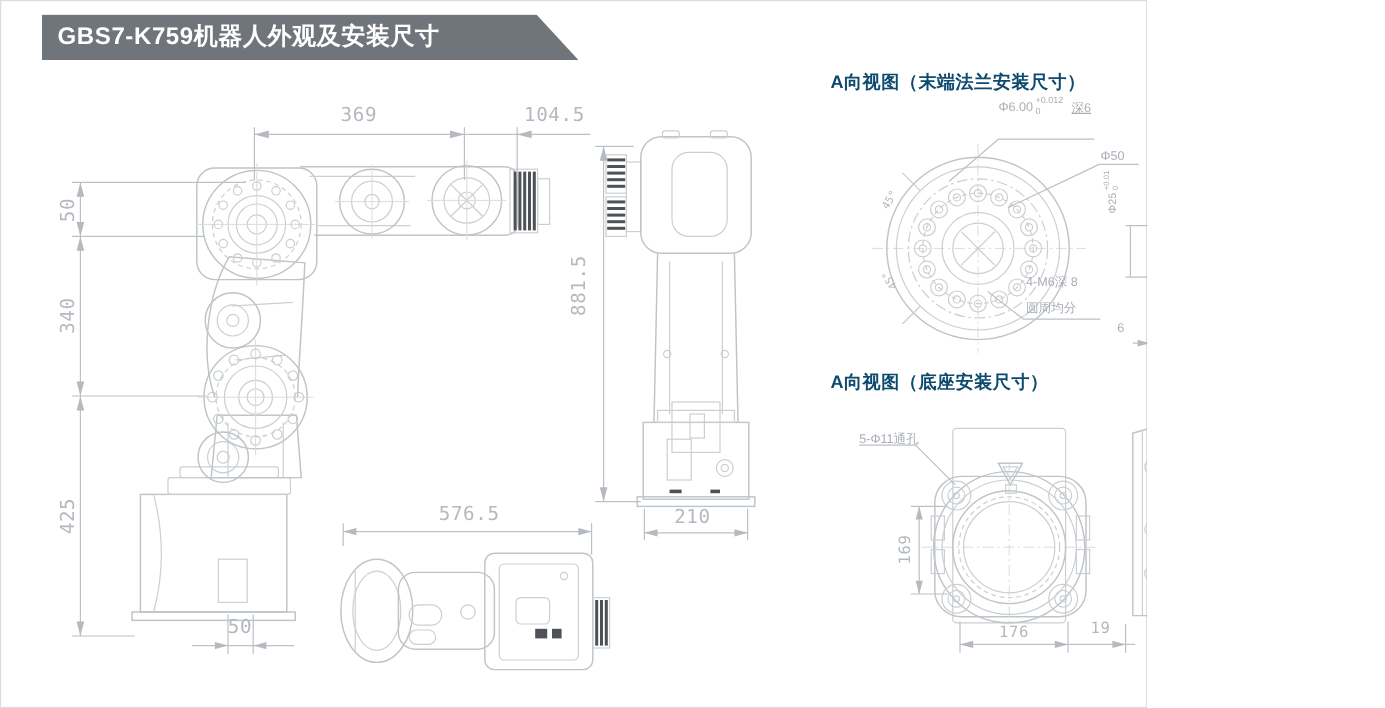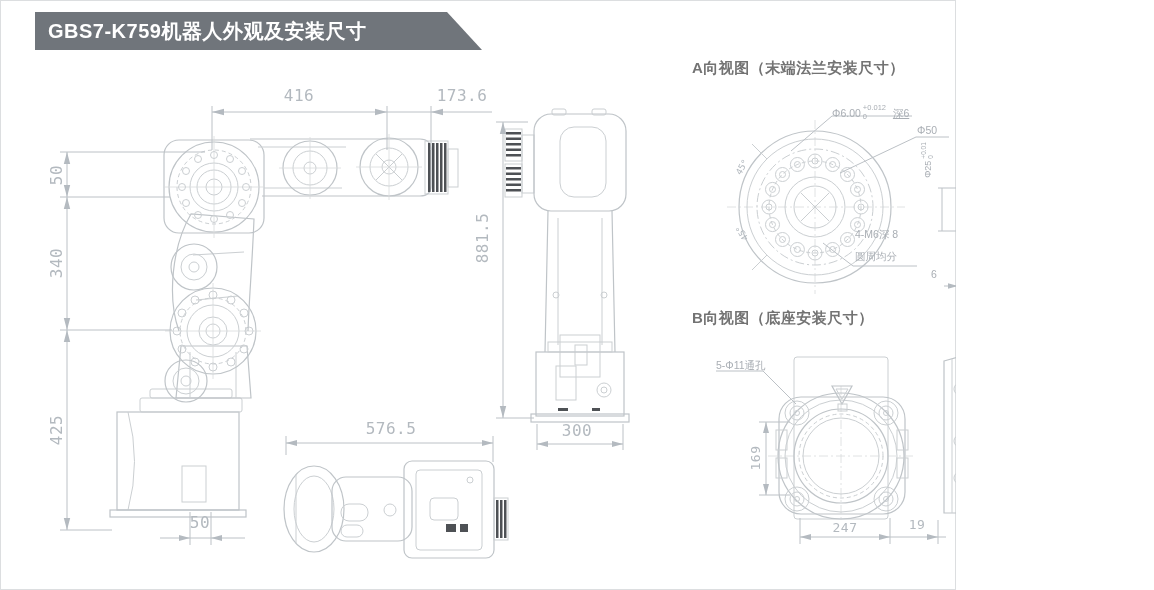--- a/index.html
+++ b/index.html
@@ -2,21 +2,21 @@
 <html><head>
 <meta charset="utf-8">
 <style>
   html,body{margin:0;padding:0;background:#ffffff;}
   .page{position:relative;width:956px;height:590px;background:#fff;overflow:hidden;
         box-shadow:inset 0 0 0 1px #dcdee0;font-family:"Liberation Sans",sans-serif;}
   .banner{position:absolute;left:35px;top:12px;width:447px;height:38px;background:#70757b;
           clip-path:polygon(0 0,412px 0,100% 100%,0 100%);}
   .banner-text{position:absolute;left:13px;top:0;line-height:38px;color:#ffffff;
           font-size:20px;font-weight:bold;letter-spacing:0.5px;white-space:nowrap;}
-  .heading{position:absolute;font-size:15px;font-weight:bold;color:#737373;
+  .heading{position:absolute;font-size:15px;font-weight:bold;color:#0c4a6e;
           letter-spacing:0.5px;white-space:nowrap;}
   .dim{position:absolute;font-family:"DejaVu Sans Mono",monospace;font-size:16px;
           color:#b3b9bf;white-space:nowrap;letter-spacing:0.5px;}
   .dim.c{transform:translate(-50%,-50%);}
   .dim.rot{transform:translate(-50%,-50%) rotate(-90deg);}
   .dim.sm{font-size:13px;}
   .note{position:absolute;font-size:10.5px;color:#a9aeb4;white-space:nowrap;
           font-family:"Liberation Sans",sans-serif;}
   .note.rot{transform:translate(-50%,-50%) rotate(-90deg);}
   .ang{position:absolute;font-size:9px;color:#b3b9bf;white-space:nowrap;
@@ -36,21 +36,21 @@
 </head>
 <body>
 
 <div class="page">
 
   <div class="banner">
     <div class="banner-text">GBS7-K759机器人外观及安装尺寸</div>
   </div>
 
   <div class="heading" style="left:692px;top:59px;">A向视图（末端法兰安装尺寸）</div>
-  <div class="heading" style="left:692px;top:309px;">B向视图（底座安装尺寸）</div>
+  <div class="heading" style="left:692px;top:309px;">A向视图（底座安装尺寸）</div>
 
   <svg width="1154" height="590" viewBox="0 0 1154 590" style="position:absolute;left:0;top:0;">
     <defs>
       <pattern id="hatch" patternUnits="userSpaceOnUse" width="5" height="5" patternTransform="rotate(45)">
         <line x1="0" y1="0" x2="0" y2="5" stroke="#ccd0d3" stroke-width="1"></line>
       </pattern>
     </defs>
 
     <g>
 
@@ -319,42 +319,42 @@
       <path class="dimln" d="M286,443 H493 M286,436 V455 M493,436 V462"></path>
       <path class="arr" d="M286,443 l11,-3 v6 z M493,443 l-11,-3 v6 z"></path>
 
       <path class="dimln" d="M766,422 V495 M759,422 H790 M759,495 H790"></path>
       <path class="arr" d="M766,422 l-3,11 h6 z M766,495 l-3,-11 h6 z"></path>
       <path class="dimln" d="M800,537 H946 M800,518 V544 M890,518 V544 M938,520 V544"></path>
       <path class="arr" d="M800,537 l11,-3 v6 z M890,537 l-11,-3 v6 z M938,537 l-11,-3 v6 z"></path>
     </g>
   </svg>
 
-  <div class="dim c" style="left:299px;top:95px;">416</div>
-  <div class="dim c" style="left:462px;top:95px;">173.6</div>
+  <div class="dim c" style="left:299px;top:95px;">369</div>
+  <div class="dim c" style="left:462px;top:95px;">104.5</div>
   <div class="dim rot" style="left:56px;top:175px;">50</div>
   <div class="dim rot" style="left:56px;top:263px;">340</div>
   <div class="dim rot" style="left:56px;top:430px;">425</div>
   <div class="dim c" style="left:200px;top:522px;">50</div>
   <div class="dim rot" style="left:482px;top:238px;">881.5</div>
-  <div class="dim c" style="left:577px;top:430px;">300</div>
+  <div class="dim c" style="left:577px;top:430px;">210</div>
   <div class="dim c" style="left:391px;top:428px;">576.5</div>
 
-  <div class="note" style="left:832px;top:104px;">
+  <div class="note" style="left:832px;top:80px;">
     <span>Φ6.00</span><span class="tol"><span>+0.012</span><span>0</span></span>
     <span style="margin-left:4px;text-decoration:underline;">深6</span>
   </div>
   <div class="note" style="left:917px;top:124px;">Φ50</div>
   <div class="note" style="left:855px;top:228px;">4-M6深 8</div>
   <div class="note" style="left:855px;top:250px;text-align:right;">圆周均分</div>
   <div class="note rot" style="left:927px;top:160px;font-size:9px;">
     <span>Φ25</span><span class="tol" style="font-size:6.5px;"><span>+0.01</span><span>0</span></span>
   </div>
   <div class="note" style="left:931px;top:268px;">6</div>
   <div class="ang" style="left:734px;top:162px;transform:rotate(-60deg);">45°</div>
   <div class="ang" style="left:734px;top:228px;transform:rotate(-120deg);">45°</div>
 
   <div class="note" style="left:716px;top:359px;">5-Φ11通孔</div>
   <div class="dim sm rot" style="left:755px;top:458px;">169</div>
-  <div class="dim sm c" style="left:845px;top:527px;">247</div>
+  <div class="dim sm c" style="left:845px;top:527px;">176</div>
   <div class="dim sm c" style="left:917px;top:524px;">19</div>
 
 </div>
 
 </body></html>

